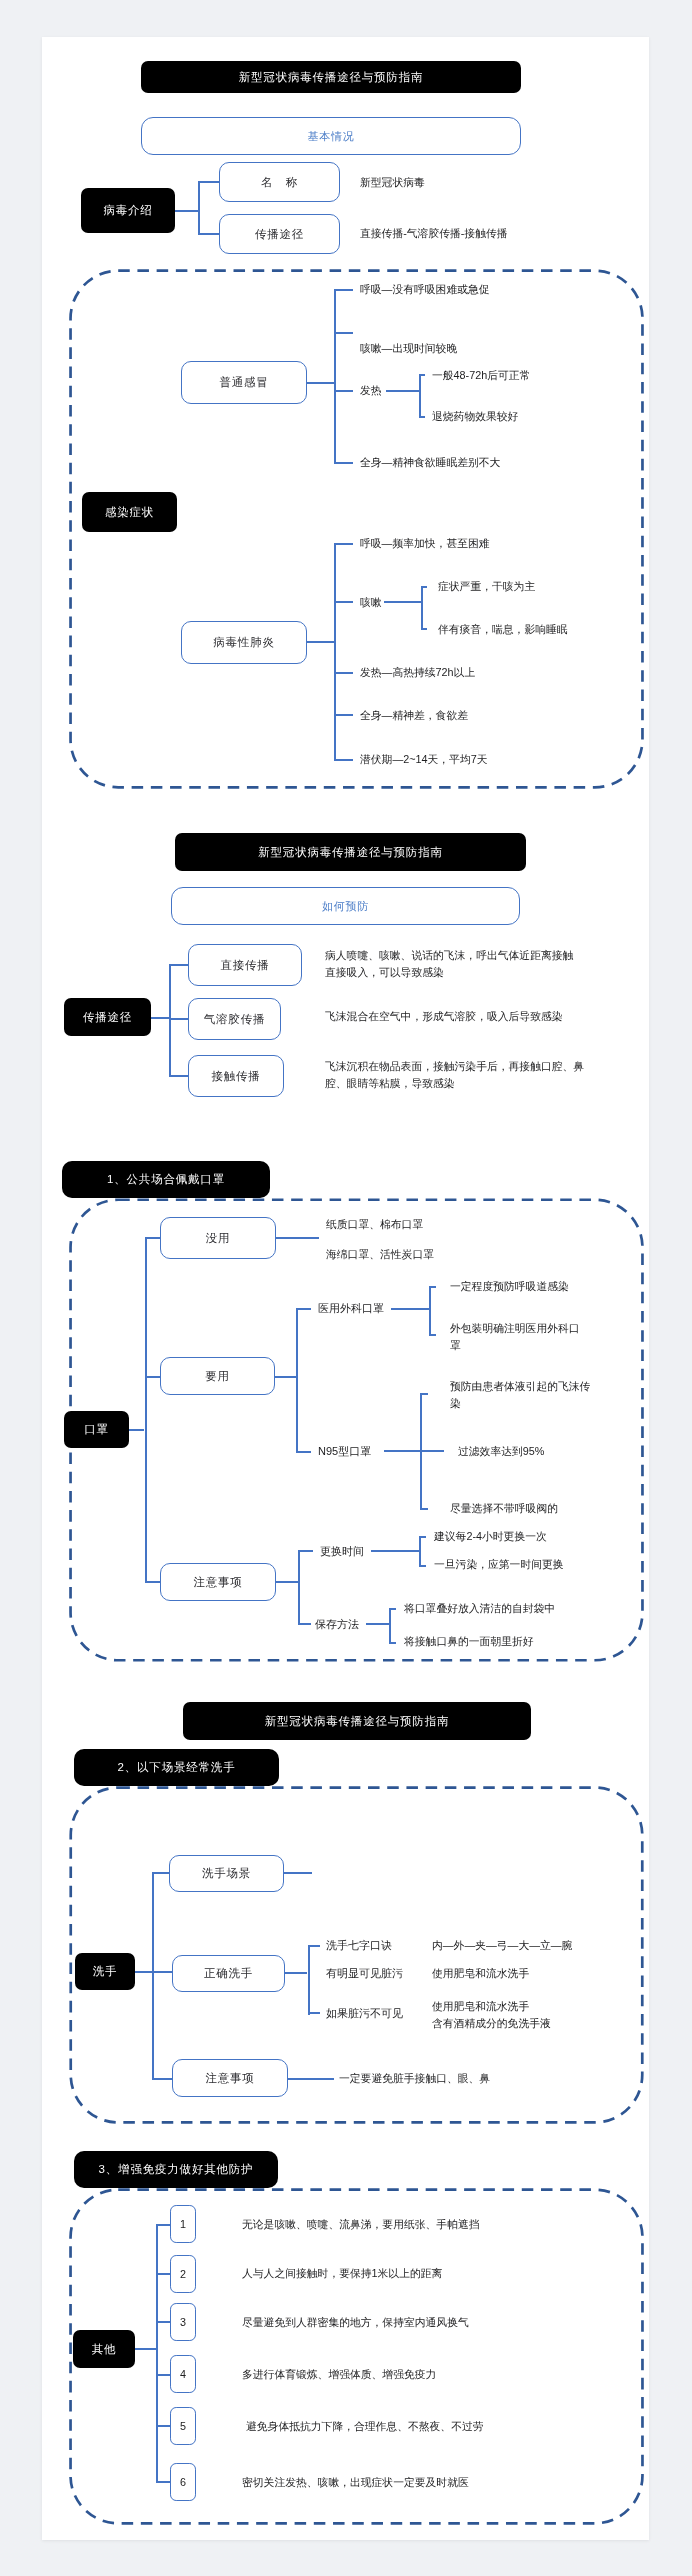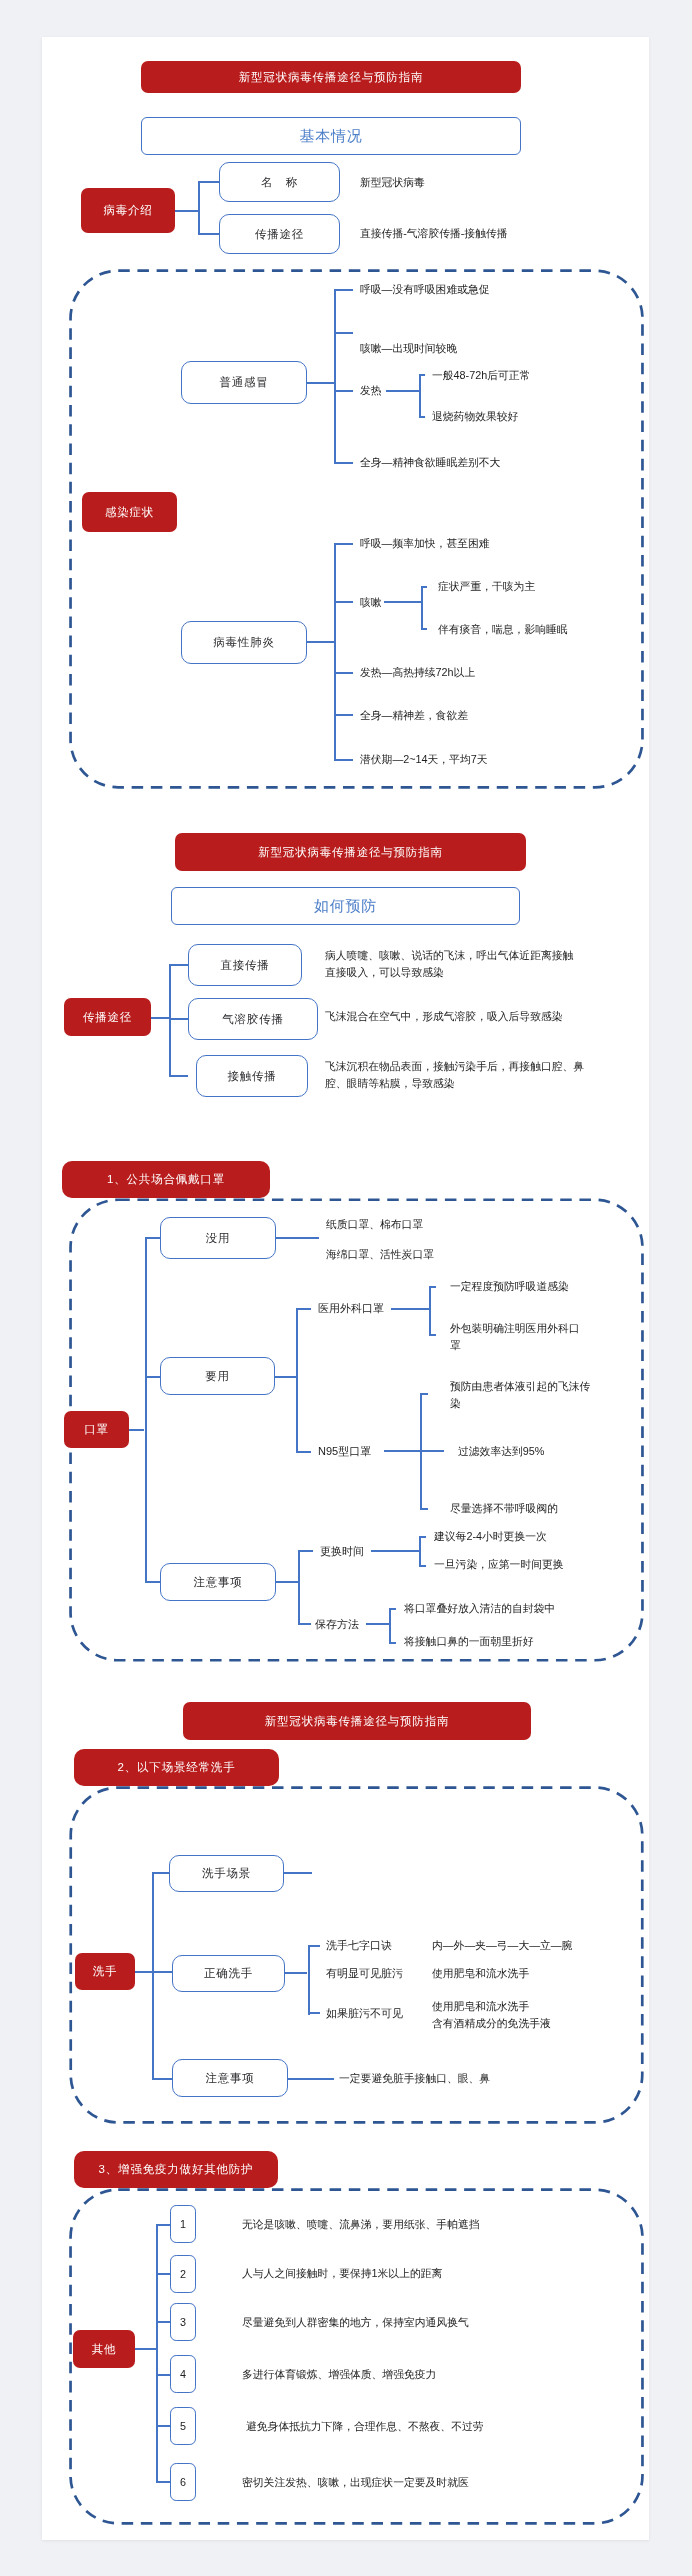--- a/index.html
+++ b/index.html
@@ -1,22 +1,22 @@
 <!DOCTYPE html>
 <html style="font-size:12.3px"><head>
 <meta charset="utf-8">
 <style>
   html,body{margin:0;padding:0;background:#eff1f4;font-family:"Liberation Sans","DejaVu Sans",sans-serif;}
   .page{position:relative;width:692px;height:2576px;background:#eff1f4;overflow:hidden;}
   .panel{position:absolute;left:42px;top:37px;width:607px;height:2503px;background:#ffffff;box-shadow:0 0.8px 3.1px rgba(0,0,0,.07);}
   .abs{position:absolute;box-sizing:border-box;}
-  .fill{background:#b91c1c;color:#fff;border-radius:7px;display:flex;align-items:center;justify-content:center;font-size:11.5px;letter-spacing:0.8px;}
+  .fill{background:#000000;color:#fff;border-radius:7px;display:flex;align-items:center;justify-content:center;font-size:11.5px;letter-spacing:0.8px;}
   .hdr{border-radius:10px;}
   .node{background:#fff;border:1.9px solid #4474c5;border-radius:10px;display:flex;align-items:center;justify-content:center;font-size:11.5px;color:#2c2c30;letter-spacing:0.8px;}
-  .frame{background:#fff;border:1.5px solid #4474c5;border-radius:6px;display:flex;align-items:center;justify-content:center;font-size:15px;color:#4c7ec8;letter-spacing:0.8px;}
+  .frame{background:#fff;border:1.5px solid #4474c5;border-radius:12px;display:flex;align-items:center;justify-content:center;font-size:11px;color:#4c7ec8;letter-spacing:0.8px;}
   .leaf{position:absolute;font-size:10.8px;line-height:17px;color:#1d1d1f;white-space:nowrap;}
   .mid{position:absolute;font-size:11px;line-height:17px;color:#1d1d1f;white-space:nowrap;}
   .wrap{white-space:normal;}
   .pre{white-space:pre-line;}
   .hl{position:absolute;height:1.5px;background:#4474c5;}
   .vl{position:absolute;width:1.5px;background:#4474c5;}
   .num{background:#fff;border:1.9px solid #4474c5;border-radius:6.2px;display:flex;align-items:center;justify-content:center;font-size:10.8px;color:#222;}
   .scenebox{background:#fff;border:1.5px solid #4c7ec8;padding:3.8px 8.5px;}
   .scene-line{font-size:10.8px;line-height:15.4px;color:#1d1d1f;white-space:nowrap;}
 </style>
@@ -85,22 +85,22 @@
   <div class="abs fill" style="left:175px;top:833px;width:351px;height:38px">新型冠状病毒传播途径与预防指南</div>
   <div class="abs frame" style="left:171px;top:887px;width:349px;height:38px">如何预防</div>
 
   <div class="abs fill" style="left:64px;top:998px;width:87px;height:38px">传播途径</div>
   <i class="hl" style="left:151px;top:1017px;width:18.5px"></i>
   <i class="vl" style="left:169px;top:964px;height:112px"></i>
   <i class="hl" style="left:169px;top:964px;width:19px"></i>
   <i class="hl" style="left:169px;top:1018px;width:19px"></i>
   <i class="hl" style="left:169px;top:1075px;width:19px"></i>
   <div class="abs node" style="left:188px;top:944px;width:114px;height:42px">直接传播</div>
-  <div class="abs node" style="left:188px;top:998px;width:130px;height:42px">气溶胶传播</div>
-  <div class="abs node" style="left:196px;top:1055px;width:112px;height:42px">接触传播</div>
+  <div class="abs node" style="left:188px;top:998px;width:93px;height:42px">气溶胶传播</div>
+  <div class="abs node" style="left:188px;top:1055px;width:96px;height:42px">接触传播</div>
   <div class="leaf wrap" style="left:325px;top:947px;width:255px">病人喷嚏、咳嗽、说话的飞沫，呼出气体近距离接触直接吸入，可以导致感染</div>
   <div class="leaf" style="left:325px;top:1008px">飞沫混合在空气中，形成气溶胶，吸入后导致感染</div>
   <div class="leaf wrap" style="left:325px;top:1058px;width:260px">飞沫沉积在物品表面，接触污染手后，再接触口腔、鼻腔、眼睛等粘膜，导致感染</div>
 
   <svg class="abs" style="left:69px;top:1198px" width="575" height="464" viewBox="0 0 748 603">
     <rect x="2" y="2" width="744" height="599" rx="62" fill="none" stroke="#2e5693" stroke-width="3.5" stroke-dasharray="15 10"></rect>
   </svg>
   <div class="abs fill hdr" style="left:62px;top:1161px;width:208px;height:37px">1、公共场合佩戴口罩</div>
 
   <div class="abs fill" style="left:64px;top:1411px;width:65px;height:37px">口罩</div>

